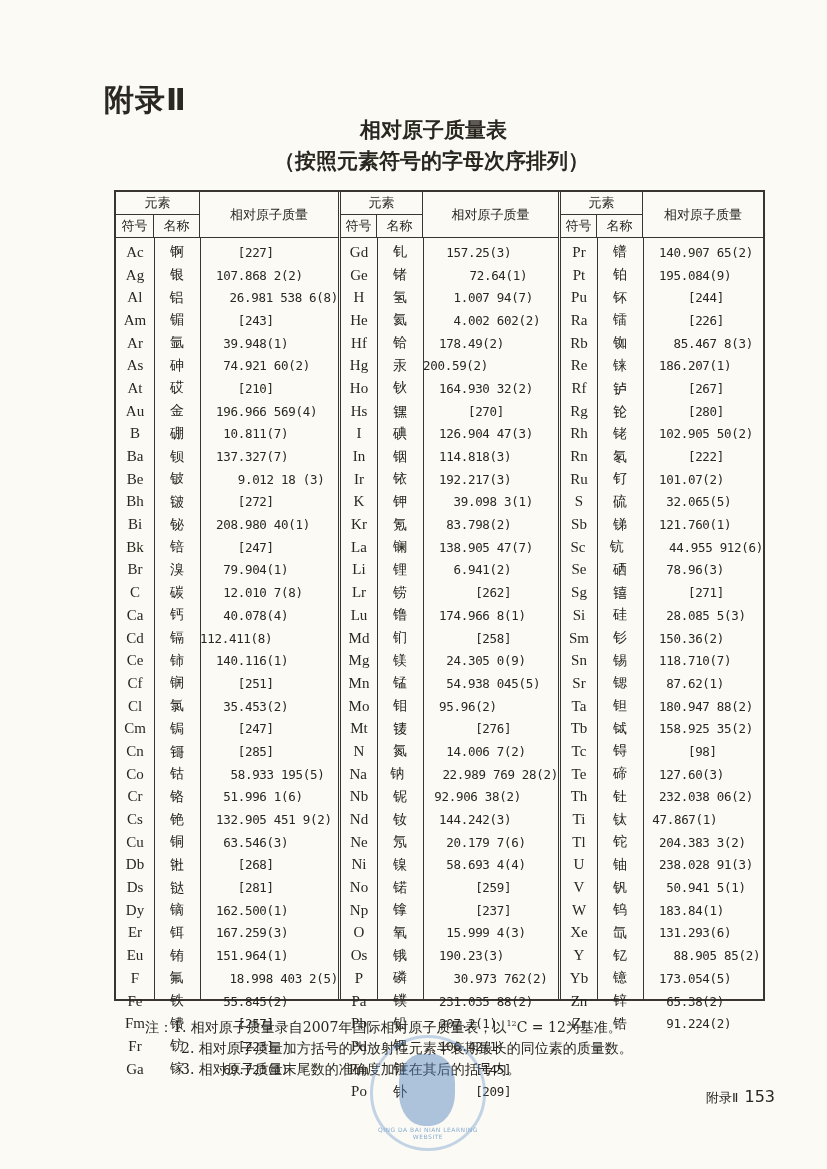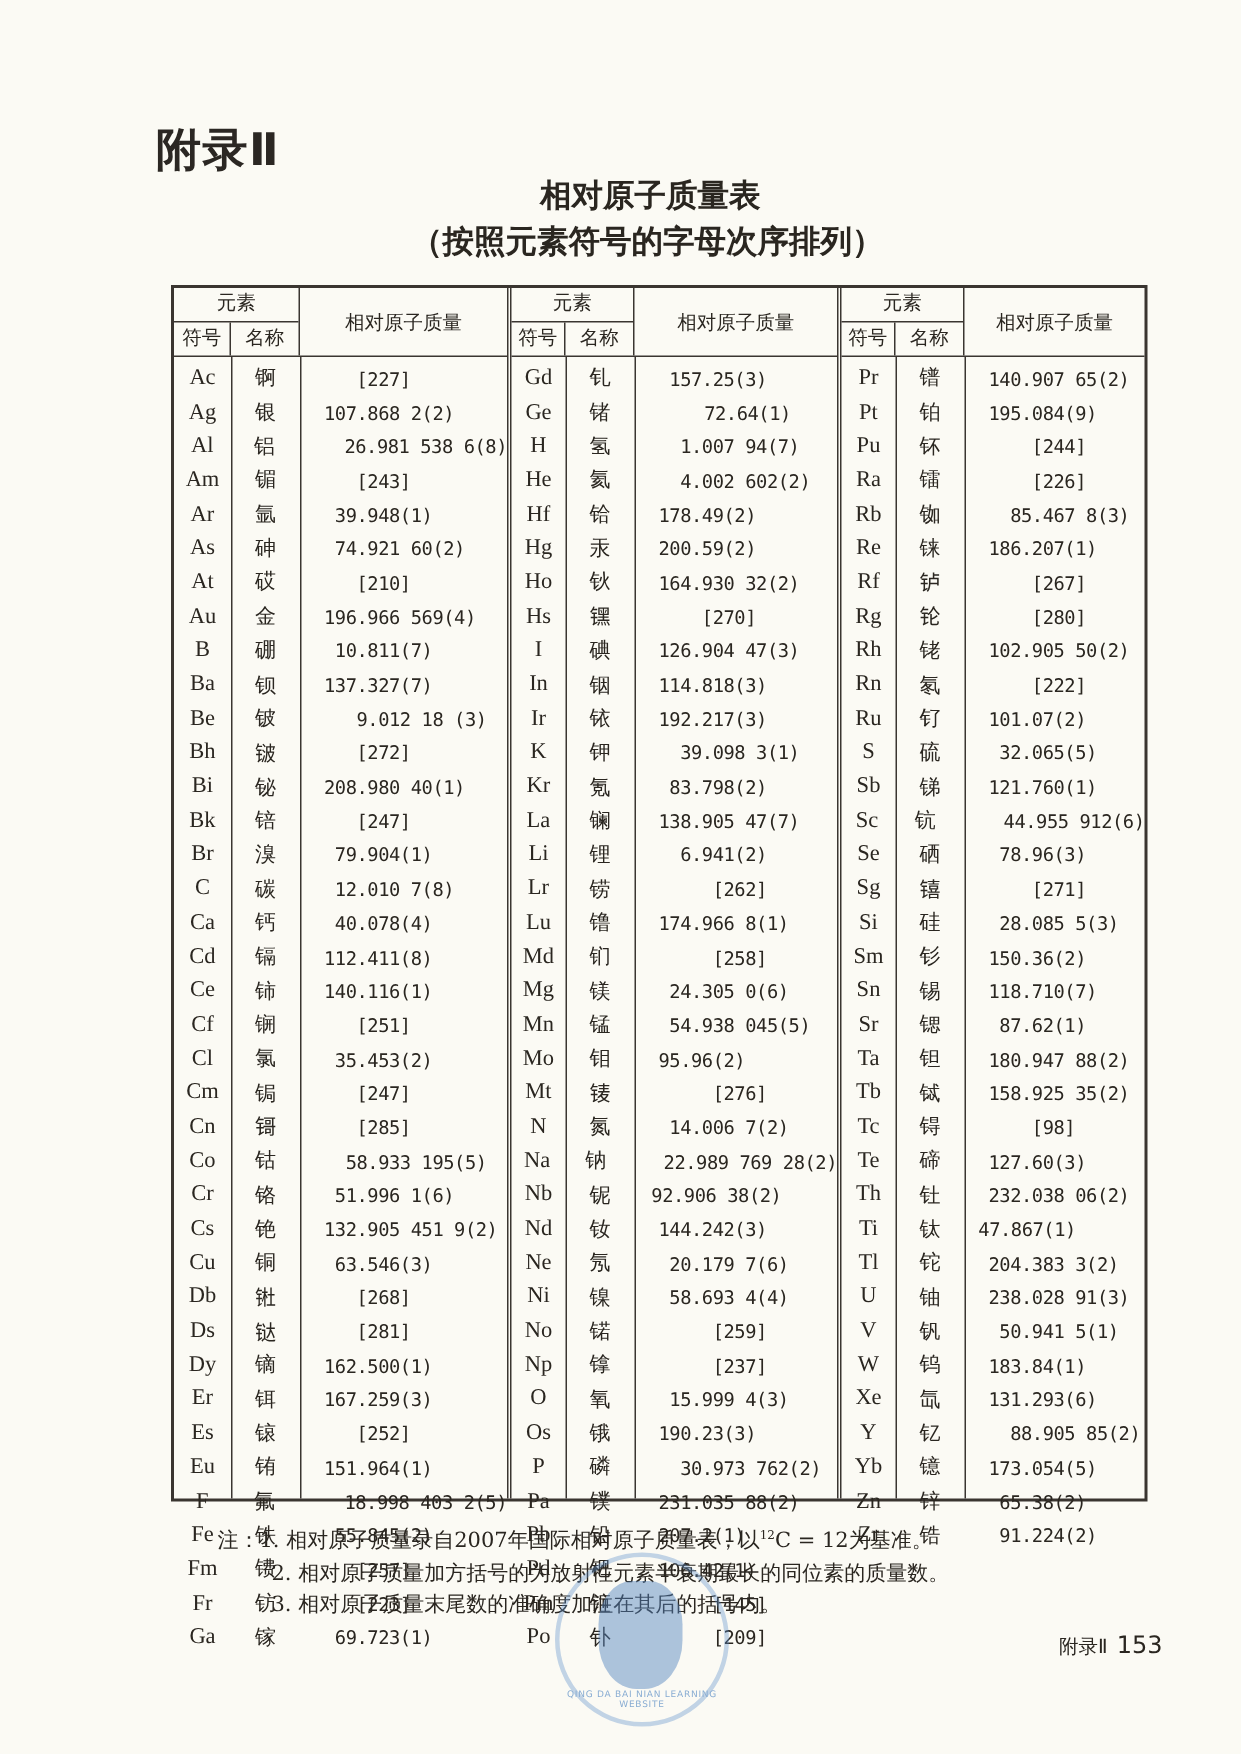--- a/index.html
+++ b/index.html
@@ -184,21 +184,21 @@
             <span class="mass" style="padding-left:16px"> 12.010 7(8)</span>
           </div>
           <div class="row">
             <span class="sym" style="width:38px">Ca</span>
             <span class="nm" style="width:46px">钙</span>
             <span class="mass" style="padding-left:16px"> 40.078(4)</span>
           </div>
           <div class="row">
             <span class="sym" style="width:38px">Cd</span>
             <span class="nm" style="width:46px">镉</span>
-            <span class="mass" style="padding-left:16px">112.411(8)</span>
+            <span class="mass" style="">112.411(8)</span>
           </div>
           <div class="row">
             <span class="sym" style="width:38px">Ce</span>
             <span class="nm" style="width:46px">铈</span>
             <span class="mass" style="padding-left:16px">140.116(1)</span>
           </div>
           <div class="row">
             <span class="sym" style="width:38px">Cf</span>
             <span class="nm" style="width:46px">锎</span>
             <span class="mass" style="padding-left:16px">   [251]</span>
@@ -250,25 +250,20 @@
           </div>
           <div class="row">
             <span class="sym" style="width:38px">Dy</span>
             <span class="nm" style="width:46px">镝</span>
             <span class="mass" style="padding-left:16px">162.500(1)</span>
           </div>
           <div class="row">
             <span class="sym" style="width:38px">Er</span>
             <span class="nm" style="width:46px">铒</span>
             <span class="mass" style="padding-left:16px">167.259(3)</span>
-          </div>
-          <div class="row">
-            <span class="sym" style="width:38px">Es</span>
-            <span class="nm" style="width:46px">锿</span>
-            <span class="mass" style="padding-left:16px">   [252]</span>
           </div>
           <div class="row">
             <span class="sym" style="width:38px">Eu</span>
             <span class="nm" style="width:46px">铕</span>
             <span class="mass" style="padding-left:16px">151.964(1)</span>
           </div>
           <div class="row">
             <span class="sym" style="width:38px">F</span>
             <span class="nm" style="width:46px">氟</span>
             <span class="mass" style="padding-left:16px">  18.998 403 2(5)</span>
@@ -332,21 +327,21 @@
             <span class="mass" style="padding-left:16px">  4.002 602(2)</span>
           </div>
           <div class="row">
             <span class="sym" style="width:36px">Hf</span>
             <span class="nm" style="width:46px">铪</span>
             <span class="mass" style="padding-left:16px">178.49(2)</span>
           </div>
           <div class="row">
             <span class="sym" style="width:36px">Hg</span>
             <span class="nm" style="width:46px">汞</span>
-            <span class="mass" style="padding-left:16px">200.59(2)</span>
+            <span class="mass" style="">200.59(2)</span>
           </div>
           <div class="row">
             <span class="sym" style="width:36px">Ho</span>
             <span class="nm" style="width:46px">钬</span>
             <span class="mass" style="padding-left:16px">164.930 32(2)</span>
           </div>
           <div class="row">
             <span class="sym" style="width:36px">Hs</span>
             <span class="nm" style="width:46px">𬭶</span>
             <span class="mass" style="padding-left:16px">    [270]</span>
@@ -397,21 +392,21 @@
             <span class="mass" style="padding-left:16px">174.966 8(1)</span>
           </div>
           <div class="row">
             <span class="sym" style="width:36px">Md</span>
             <span class="nm" style="width:46px">钔</span>
             <span class="mass" style="padding-left:16px">     [258]</span>
           </div>
           <div class="row">
             <span class="sym" style="width:36px">Mg</span>
             <span class="nm" style="width:46px">镁</span>
-            <span class="mass" style="padding-left:16px"> 24.305 0(6)</span>
+            <span class="mass" style="padding-left:16px"> 24.305 0(9)</span>
           </div>
           <div class="row">
             <span class="sym" style="width:36px">Mn</span>
             <span class="nm" style="width:46px">锰</span>
             <span class="mass" style="padding-left:16px"> 54.938 045(5)</span>
           </div>
           <div class="row">
             <span class="sym" style="width:36px">Mo</span>
             <span class="nm" style="width:46px">钼</span>
             <span class="mass" style="padding-left:16px">95.96(2)</span>

